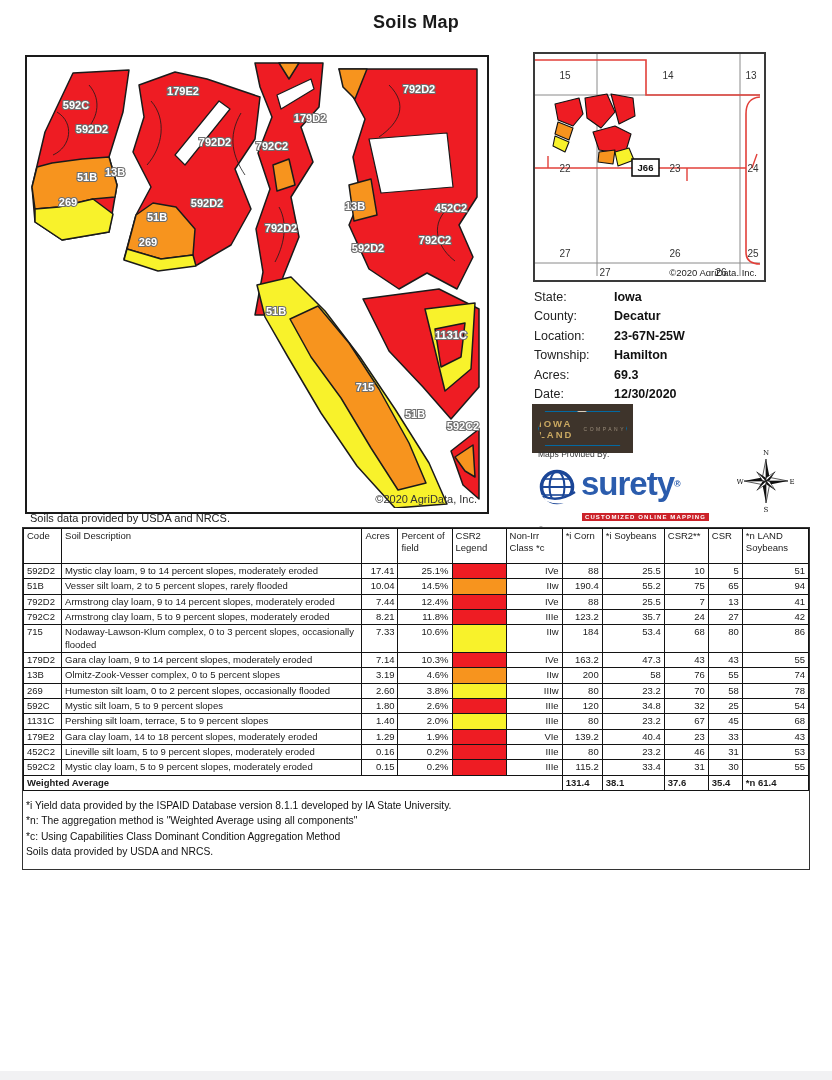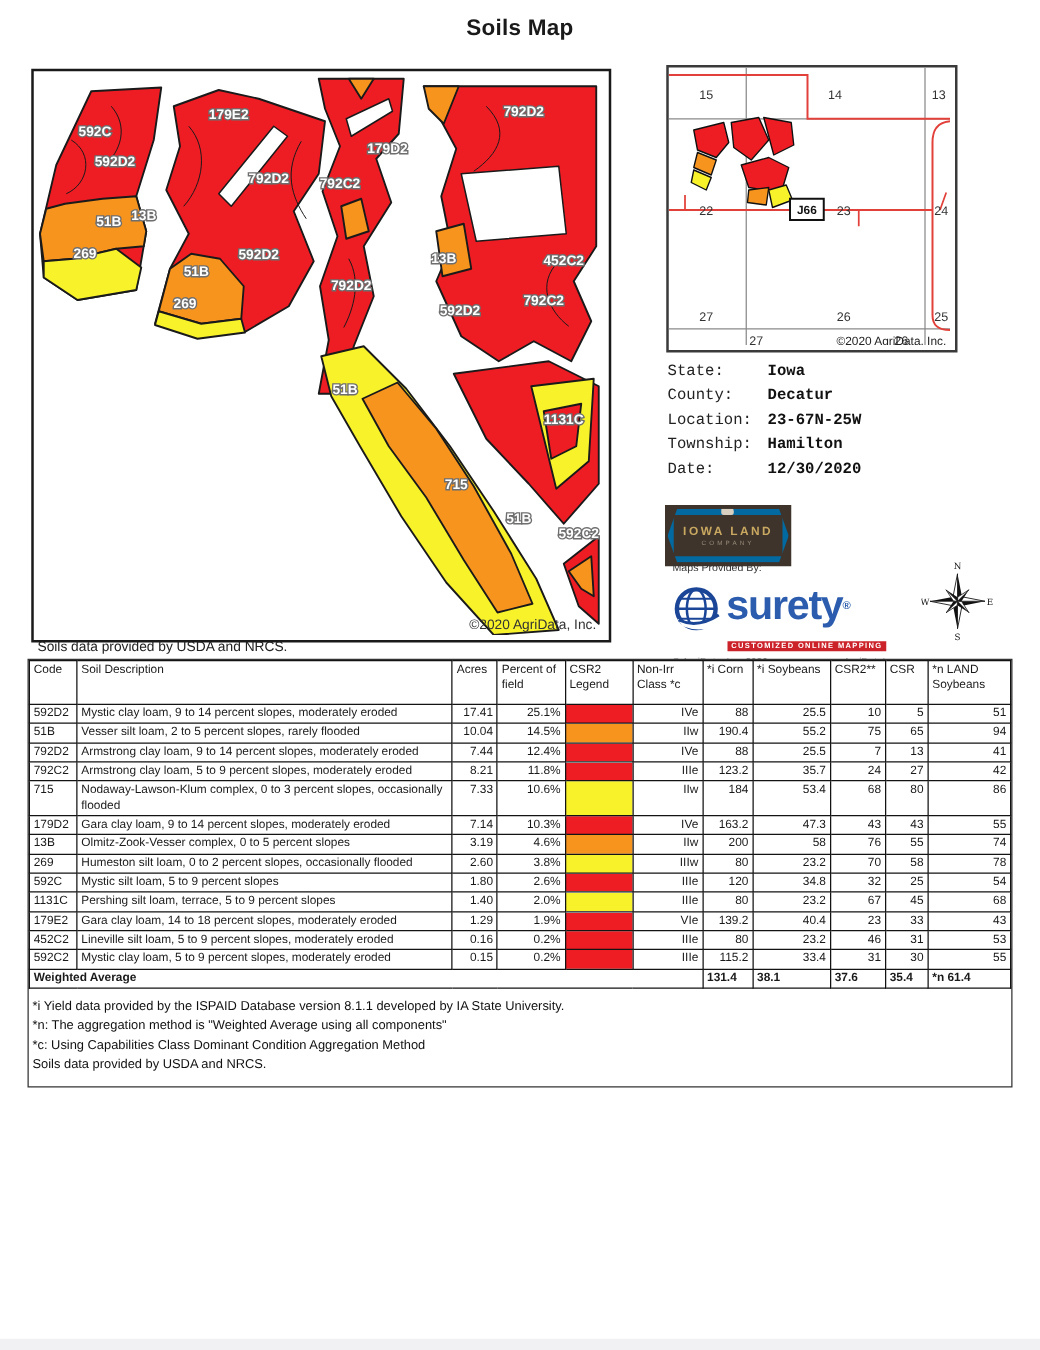--- a/index.html
+++ b/index.html
@@ -8,30 +8,30 @@
   .title{position:absolute;top:12px;left:0;width:832px;text-align:center;
          font-size:18px;font-weight:bold;letter-spacing:0.2px;}
   
   .map-box{position:absolute;left:25px;top:55px;width:460px;height:455px;
            border:2px solid #1a1a1a;background:#fff;}
   .map-note{position:absolute;left:30px;top:512px;font-size:11px;color:#222;}
   
   .inset-box{position:absolute;left:533px;top:52px;width:229px;height:226px;
              border:2px solid #3a3a3a;background:#fff;}
   
-  .info{position:absolute;left:534px;top:287px;width:270px;font-size:12.5px;font-family:Liberation Mono, monospace;}
+  .info{position:absolute;left:534px;top:287px;width:270px;font-size:12.5px;}
   .info-row{display:flex;height:19.5px;align-items:center;}
   .info-label{width:80px;color:#222;}
   .info-value{font-weight:bold;color:#111;}
   
   .iowa-logo{position:absolute;left:532px;top:404px;width:101px;height:49px;
              background:#3e342b;display:flex;align-items:center;justify-content:center;}
-  .iowa-inner{width:87px;height:33px;border:5px solid #0369a1;
+  .iowa-inner{width:87px;height:33px;border:1px solid #0369a1;
               clip-path:polygon(8% 0,92% 0,100% 50%,92% 100%,8% 100%,0 50%);
-              display:flex;flex-direction:column;align-items:center;justify-content:center;position:relative;}
+              display:flex;flex-direction:row;align-items:center;justify-content:center;position:relative;}
   .iowa-line1{font-size:9.5px;font-weight:bold;letter-spacing:2px;color:#c9a861;}
   .iowa-line2{font-size:5px;letter-spacing:2.5px;color:#9a8d7b;margin-top:1px;}
   .iowa-leaf{position:absolute;top:-6px;left:44%;width:10px;height:6px;background:#d8cfc0;
              border-radius:2px 3px 2px 2px;}
   
   .provided{position:absolute;left:538px;top:449px;font-size:8.5px;color:#333;}
   .surety{position:absolute;left:538px;top:469px;width:196px;height:42px;}
   .surety-row{display:flex;align-items:flex-start;}
   .surety-word{font-size:33px;line-height:30px;font-weight:bold;color:#2b5cad;
                letter-spacing:-1px;margin-left:3px;}
@@ -172,20 +172,24 @@
       </div>
       <div class="info-row">
         <span class="info-label">Location:</span>
         <span class="info-value">23-67N-25W</span>
       </div>
       <div class="info-row">
         <span class="info-label">Township:</span>
         <span class="info-value">Hamilton</span>
       </div>
       <div class="info-row">
+        <span class="info-label">Acres:</span>
+        <span class="info-value">69.3</span>
+      </div>
+      <div class="info-row">
         <span class="info-label">Date:</span>
         <span class="info-value">12/30/2020</span>
       </div>
     </div>
 
   <div class="iowa-logo">
     <div class="iowa-inner">
       <div class="iowa-leaf"></div>
       <div class="iowa-line1">IOWA LAND</div>
       <div class="iowa-line2">COMPANY</div>

